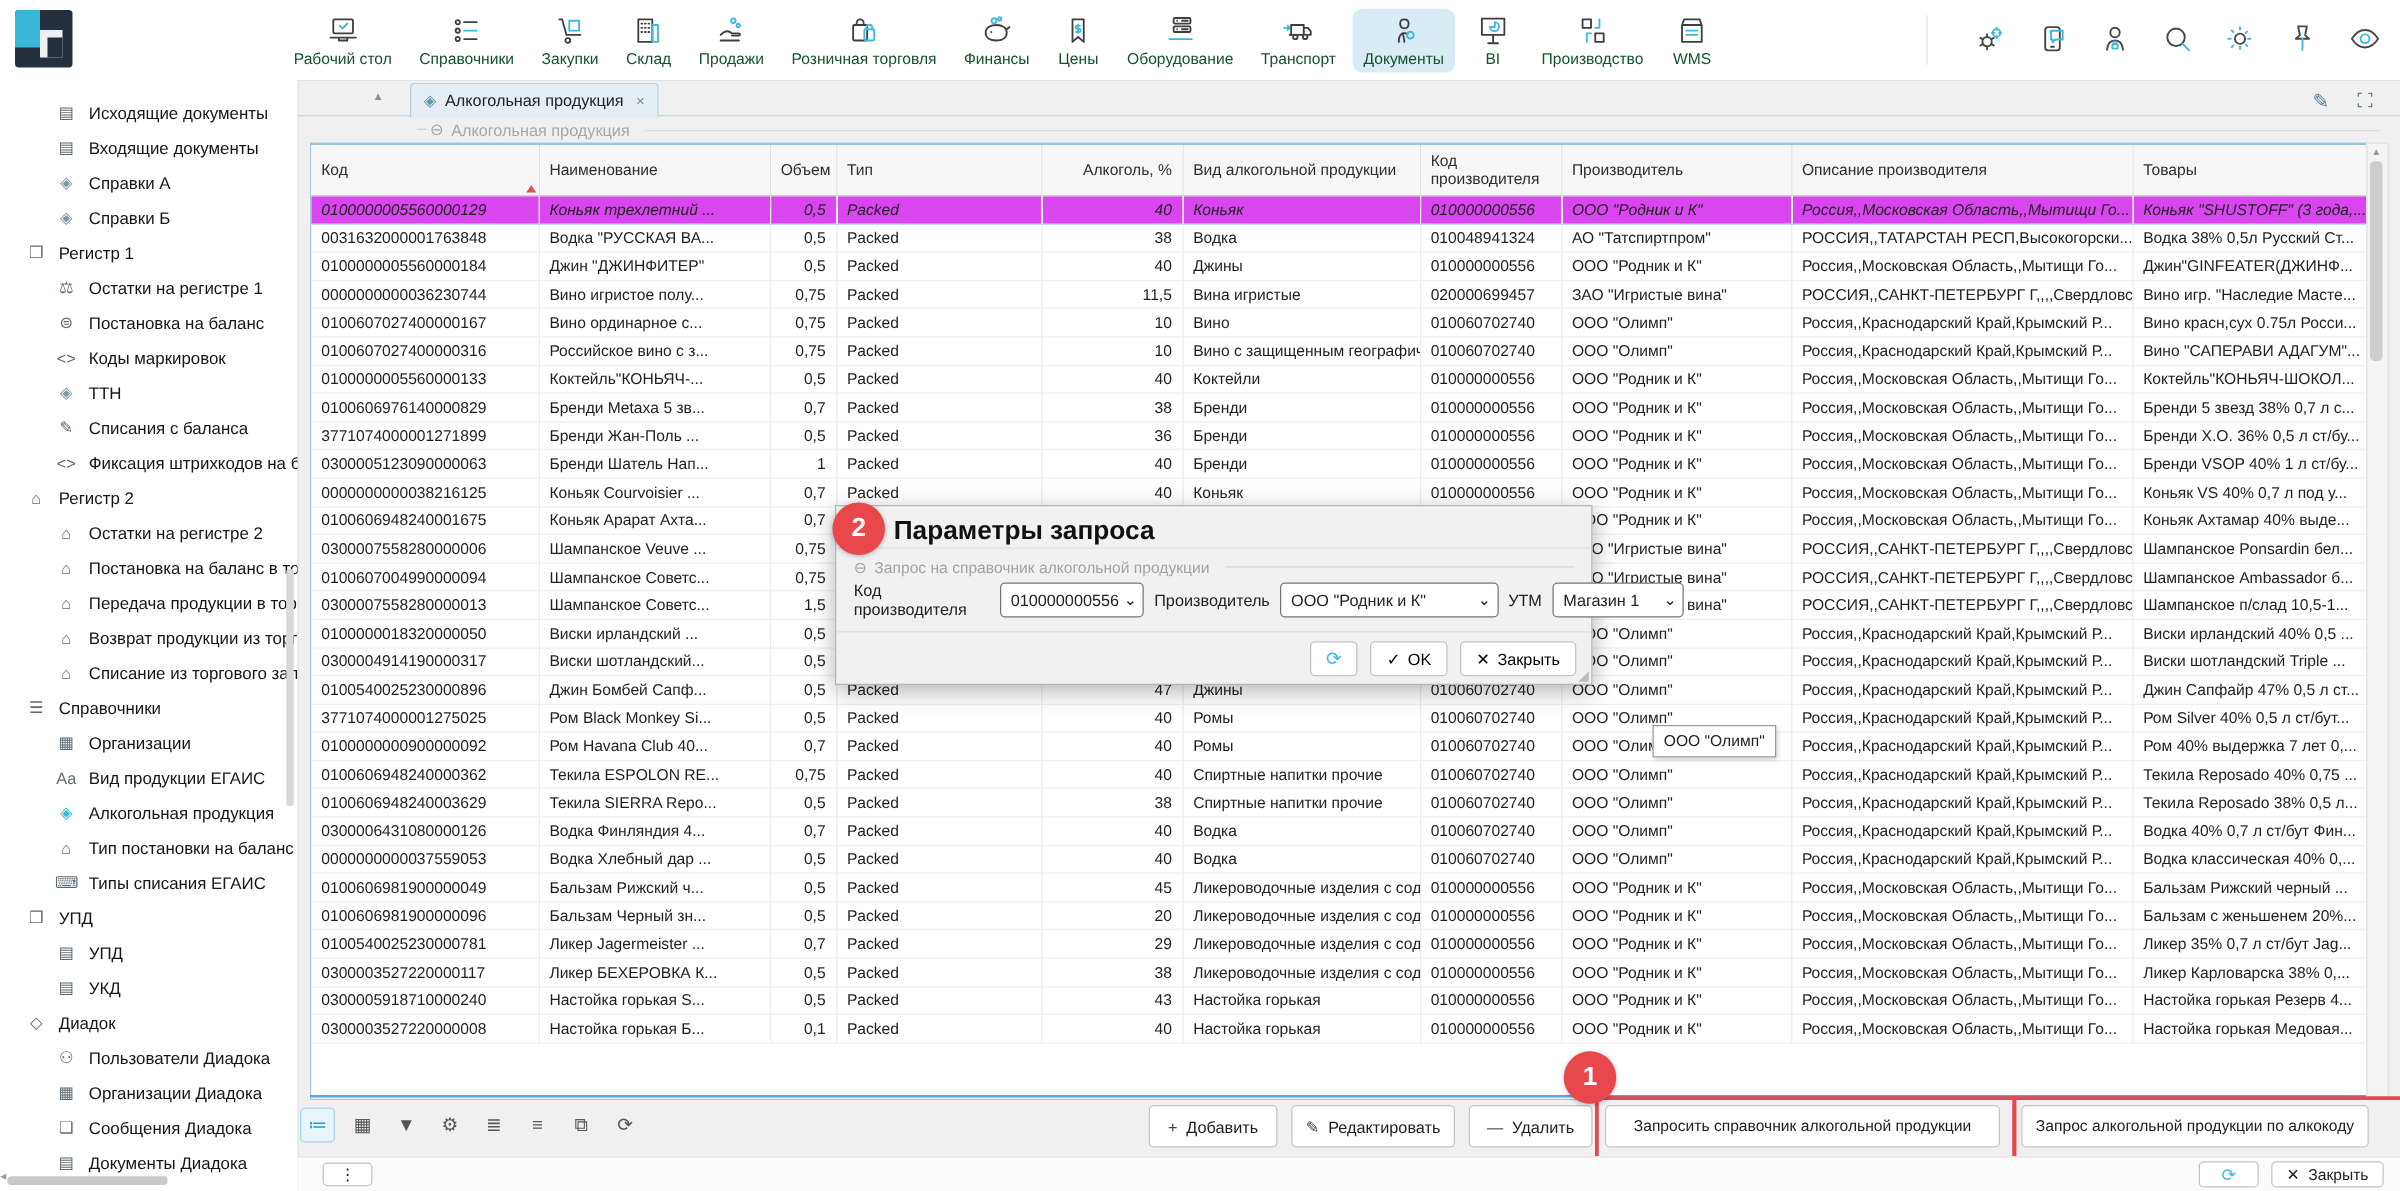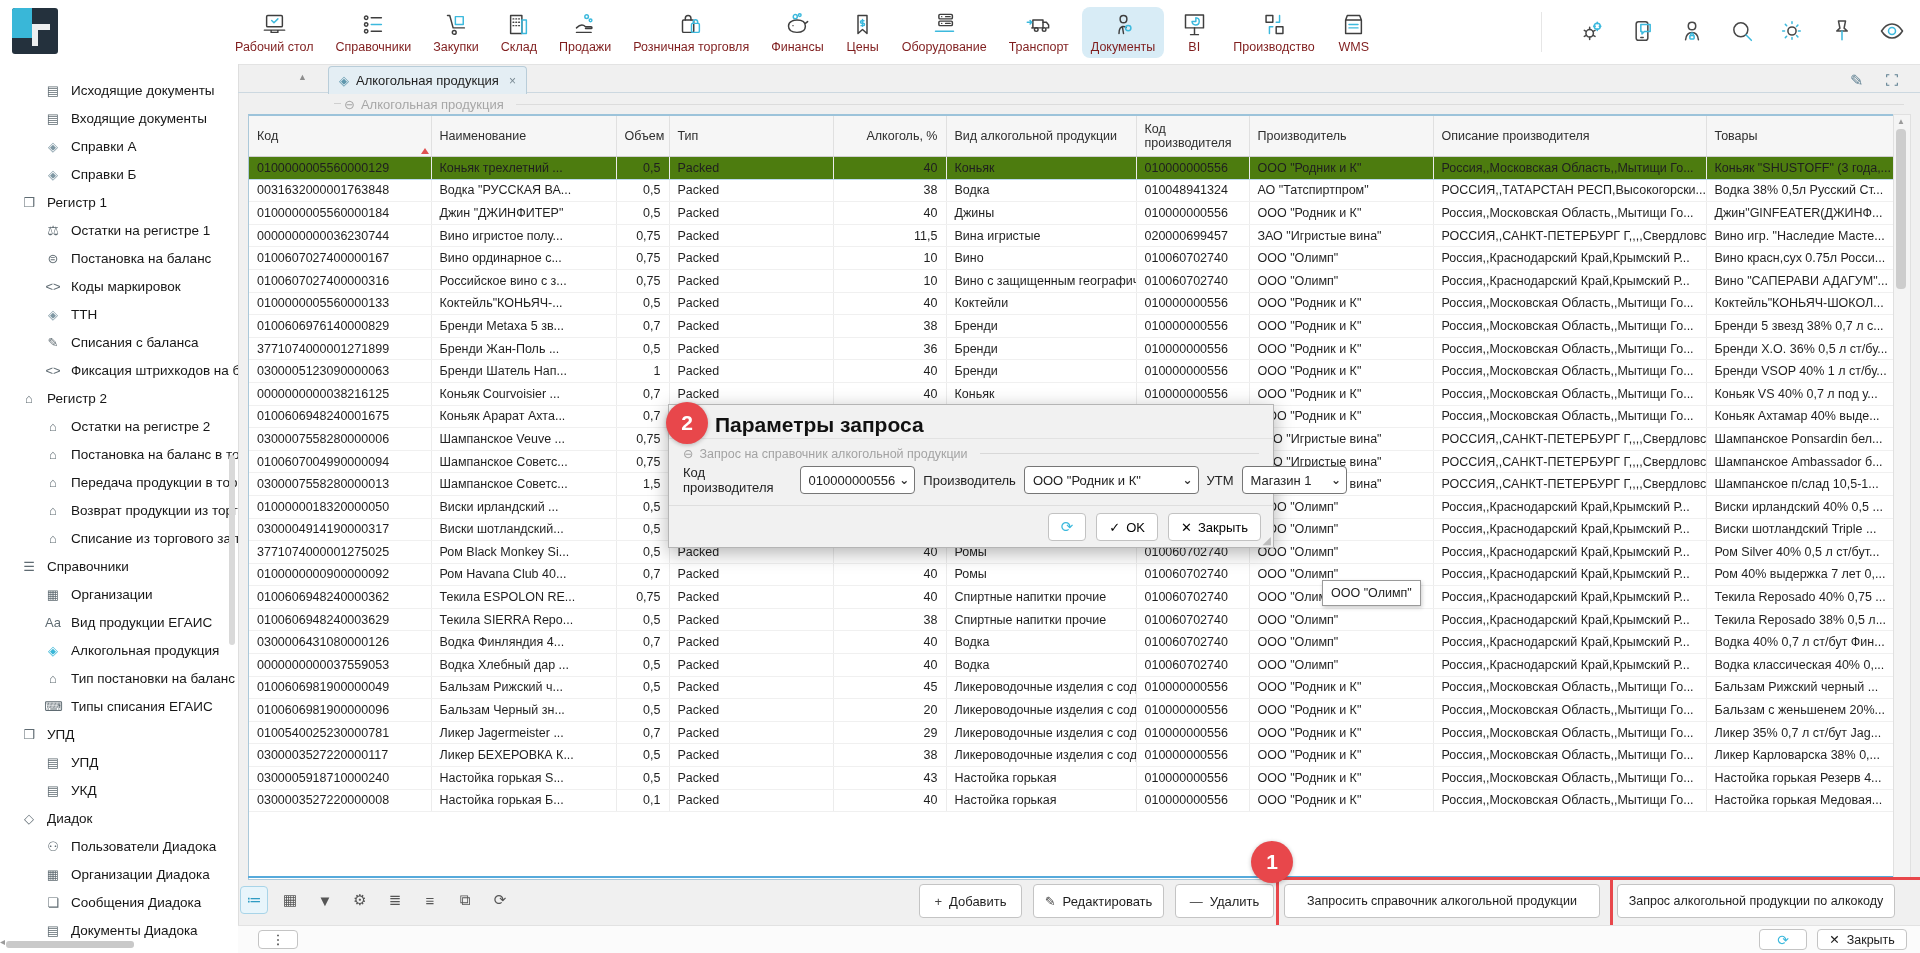--- a/index.html
+++ b/index.html
@@ -12,21 +12,21 @@
   #logo{left:12px;top:8px;width:46px;height:46px;background:#24313d;border-radius:3px;overflow:hidden;}
   #logo .l1{position:absolute;left:0;top:0;width:20px;height:30px;background:#39b7d8;}
   #logo .l2{position:absolute;left:20px;top:16px;width:18px;height:22px;background:#fff;opacity:.92;}
   #logo .l3{position:absolute;left:26px;top:22px;width:12px;height:16px;background:#24313d;}
   #menu{left:226px;top:3px;height:58px;display:flex;align-items:center;gap:4px;}
   .menu-item{display:flex;flex-direction:column;align-items:center;justify-content:center;
              padding:4px 9px;border-radius:8px;cursor:pointer;min-width:34px;}
   .menu-item.active{background:#d8ecf6;}
   .menu-item svg{width:27px;height:27px;fill:none;stroke:#3e3e3e;stroke-width:1.3;stroke-linecap:round;stroke-linejoin:round;}
   .menu-item svg .c{stroke:#3cb9dd;}
-  .menu-item .mlabel{font-size:12.5px;color:#7f1d1d;margin-top:2px;white-space:nowrap;}
+  .menu-item .mlabel{font-size:12.5px;color:#14532d;margin-top:2px;white-space:nowrap;}
   #topbar-divider{left:1541px;top:12px;width:1px;height:40px;background:#e6e6e6;}
   #top-right{right:14px;top:17px;display:flex;gap:22px;align-items:center;}
   .tr-icon{width:28px;height:28px;cursor:pointer;}
   .tr-icon svg{width:28px;height:28px;fill:none;stroke:#474747;stroke-width:1.3;stroke-linecap:round;stroke-linejoin:round;}
   .tr-icon svg .c{stroke:#3cb9dd;}
 
   
   #sidebar{left:0;top:64px;width:238px;height:889px;background:#fff;border-right:1px solid #dedede;overflow:hidden;}
   #side-list{padding-top:12px;}
   .side-item{height:28px;display:flex;align-items:center;gap:9px;font-size:13.5px;color:#161616;
@@ -60,21 +60,21 @@
   
   #table-wrap{left:248px;top:114px;width:1645px;height:763px;background:#fff;
               border:1px solid #abc8d9;border-top:2px solid #9cc3da;overflow:hidden;}
   #grid{border-collapse:collapse;table-layout:fixed;width:1645px;font-size:12.5px;}
   #grid th{height:36px;background:#f6f6f6;font-weight:normal;color:#2e2e2e;text-align:left;
            padding:2px 8px;border-right:1px solid #e0e0e0;border-bottom:1px solid #cfcfcf;
            line-height:1.15;position:relative;overflow:hidden;white-space:normal;}
   #grid td{height:21.6px;padding:0 8px;border-right:1px solid #ececec;border-bottom:1px solid #f0f0f0;
            white-space:nowrap;overflow:hidden;color:#1f1f1f;}
   #grid .num{text-align:right;}
-  #grid tr.sel td{background:#4d7c0f;border-bottom:1px solid #bcd9ec;}
+  #grid tr.sel td{background:#d946ef;border-bottom:1px solid #bcd9ec;font-style:italic;}
   #sort-marker{position:absolute;right:2px;bottom:2px;width:0;height:0;
                border-left:4px solid transparent;border-right:4px solid transparent;border-bottom:6px solid #e05252;}
   #table-bottomline{left:248px;top:876px;width:1645px;height:2px;background:#56aadb;}
   #vscroll{left:1893px;top:114px;width:16px;height:763px;background:#f4f4f4;border:1px solid #e0e0e0;}
   #vscroll .arrow{position:absolute;left:3px;top:2px;font-size:8px;color:#9a9a9a;}
   #vscroll .thumb{position:absolute;left:2px;top:14px;width:10px;height:160px;background:#cdcdcd;border-radius:4px;}
 
   
   #view-icons{left:240px;top:886px;display:flex;gap:9px;align-items:center;}
   .vicon{width:26px;height:26px;display:flex;align-items:center;justify-content:center;
@@ -676,20 +676,32 @@
             <td>0300004914190000317</td>
             <td>Виски шотландский...</td>
             <td class="num">0,5</td>
             <td>Packed</td>
             <td class="num">40</td>
             <td>Виски</td>
             <td>010060702740</td>
             <td>ООО "Олимп"</td>
             <td>Россия,,Краснодарский Край,Крымский Р...</td>
             <td>Виски шотландский Triple ...</td>
+          </tr>
+          <tr>
+            <td>0100540025230000896</td>
+            <td>Джин Бомбей Сапф...</td>
+            <td class="num">0,5</td>
+            <td>Packed</td>
+            <td class="num">47</td>
+            <td>Джины</td>
+            <td>010060702740</td>
+            <td>ООО "Олимп"</td>
+            <td>Россия,,Краснодарский Край,Крымский Р...</td>
+            <td>Джин Сапфайр 47% 0,5 л ст...</td>
           </tr>
           <tr>
             <td>3771074000001275025</td>
             <td>Ром Black Monkey Si...</td>
             <td class="num">0,5</td>
             <td>Packed</td>
             <td class="num">40</td>
             <td>Ромы</td>
             <td>010060702740</td>
             <td>ООО "Олимп"</td>

